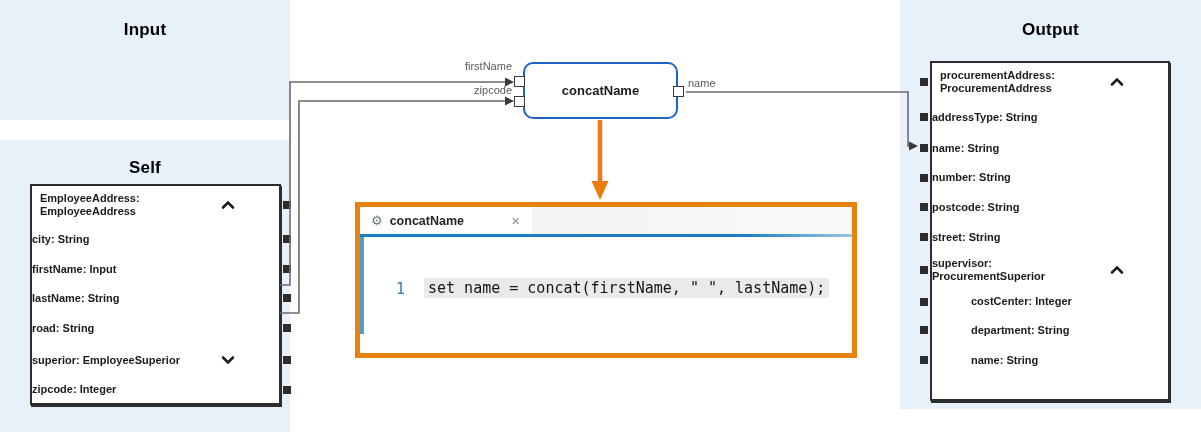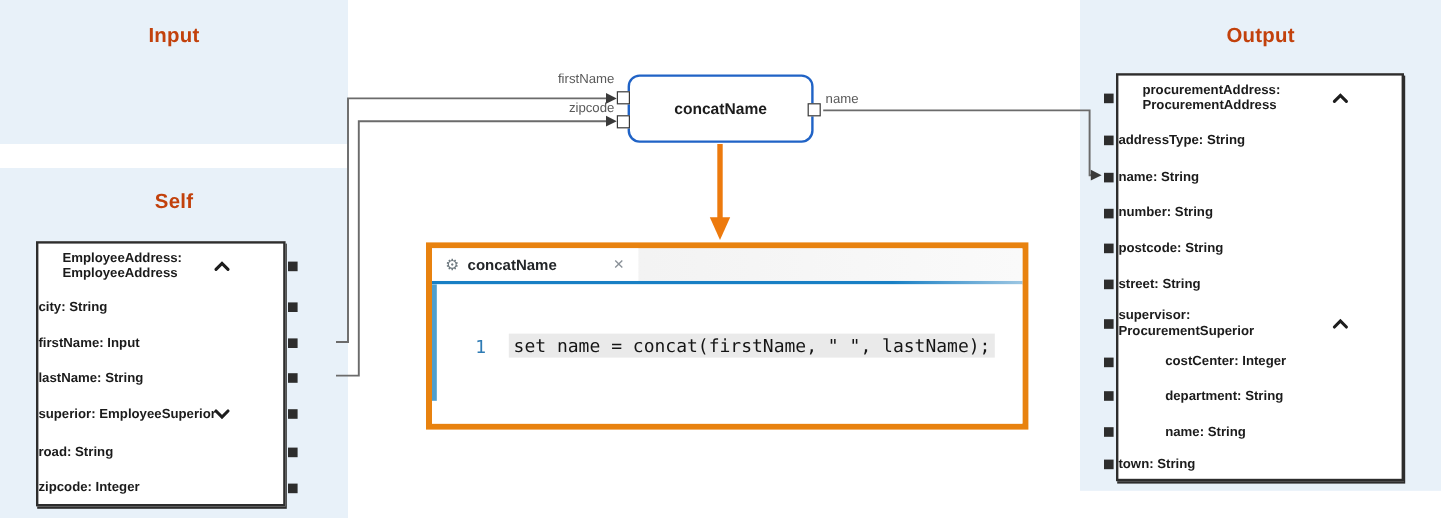--- a/index.html
+++ b/index.html
@@ -1,28 +1,28 @@
 <!DOCTYPE html>
 <html><head>
 <meta charset="utf-8">
 <style>
   * { margin: 0; padding: 0; box-sizing: border-box; }
   html, body { width: 1201px; height: 432px; background: #ffffff; overflow: hidden;
     font-family: "Liberation Sans", sans-serif; }
 
   
   .panel { background: #e8f1f9; position: absolute; }
-  .panel-title { text-align: center; font-weight: bold; font-size: 17px; color: #c2410c; letter-spacing: .2px; }
+  .panel-title { text-align: center; font-weight: bold; font-size: 17px; color: #000000; letter-spacing: .2px; }
 
   
   .tree-box { position: absolute; background: #ffffff; border: 2px solid #2d2d2d;
     box-shadow: 1px 2px 0 #2d2d2d; z-index: 1; }
   .trow { position: relative; display: flex; align-items: center; }
   .tlabel { font-size: 11px; font-weight: bold; color: #1b1b1b; line-height: 13px; max-width: 152px; }
-  .lvl0 { padding-left: 20px; }
+  .lvl0 { padding-left: 8px; }
   .lvl1 { }
   .lvl2 { padding-left: 39px; }
   .chev { position: absolute; right: 44px; top: 50%; transform: translateY(-50%); display: flex; }
   .conn { position: absolute; width: 8px; height: 8px; background: #2d2d2d; top: 50%; transform: translateY(-50%); }
   .conn-r { right: -12px; }
   .conn-l { left: -12px; }
   .h38{height:38px}.h36{height:36px}.h32{height:32px}.h30{height:30px}.h29{height:29px}
   .h28{height:28px}.h27{height:27px}.h24{height:24px}
 
   
@@ -58,21 +58,21 @@
 <body>
 
 <div class="panel" style="left:0; top:0; width:290px; height:120px;">
   <div class="panel-title" style="padding-top:20px;">Input</div>
 </div>
 
 <div class="panel" style="left:0; top:140px; width:290px; height:292px;">
   <div class="panel-title" style="padding-top:18px;">Self</div>
 </div>
 
-<div class="tree-box" style="left:30px; top:201px; width:208px; height:221px;">
+<div class="tree-box" style="left:30px; top:184px; width:251px; height:221px;">
   <div class="trow h38">
     <span class="tlabel lvl0">EmployeeAddress: EmployeeAddress</span>
     <span class="chev">
         <svg width="14" height="9" viewBox="0 0 14 9">
           <path d="M2 7 L7 2 L12 7" stroke="#1d1d1d" stroke-width="2.6" fill="none" stroke-linecap="round"></path>
         </svg>
       </span>
     <span class="conn conn-r"></span>
   </div>
   <div class="trow h30">
@@ -81,30 +81,30 @@
   </div>
   <div class="trow h30">
     <span class="tlabel lvl1">firstName: Input</span>
     <span class="conn conn-r"></span>
   </div>
   <div class="trow h28">
     <span class="tlabel lvl1">lastName: String</span>
     <span class="conn conn-r"></span>
   </div>
   <div class="trow h32">
+    <span class="tlabel lvl1">road: String</span>
+    <span class="conn conn-r"></span>
+  </div>
+  <div class="trow h32">
     <span class="tlabel lvl1">superior: EmployeeSuperior</span>
     <span class="chev">
         <svg width="14" height="9" viewBox="0 0 14 9">
           <path d="M2 2 L7 7 L12 2" stroke="#1d1d1d" stroke-width="2.6" fill="none" stroke-linecap="round"></path>
         </svg>
       </span>
-    <span class="conn conn-r"></span>
-  </div>
-  <div class="trow h32">
-    <span class="tlabel lvl1">road: String</span>
     <span class="conn conn-r"></span>
   </div>
   <div class="trow h27">
     <span class="tlabel lvl1">zipcode: Integer</span>
     <span class="conn conn-r"></span>
   </div>
 </div>
 
 <div class="panel" style="left:900px; top:0; width:301px; height:409px;">
   <div class="panel-title" style="padding-top:20px;">Output</div>
@@ -152,24 +152,20 @@
   <div class="trow h27">
     <span class="tlabel lvl2">costCenter: Integer</span>
     <span class="conn conn-l"></span>
   </div>
   <div class="trow h30">
     <span class="tlabel lvl2">department: String</span>
     <span class="conn conn-l"></span>
   </div>
   <div class="trow h30">
     <span class="tlabel lvl2">name: String</span>
-    <span class="conn conn-l"></span>
-  </div>
-  <div class="trow h24">
-    <span class="tlabel lvl1">town: String</span>
     <span class="conn conn-l"></span>
   </div>
 </div>
 
 <svg id="wire-layer" width="1201" height="432">
 
   <polyline points="280,285 290,285 290,82 506,82" fill="none" stroke="#6b6b6b" stroke-width="1.6"></polyline>
   <polygon points="505,77.5 514,82 505,86.5" fill="#3a3a3a"></polygon>
 
   <polyline points="280,313 299,313 299,101 506,101" fill="none" stroke="#6b6b6b" stroke-width="1.6"></polyline>

